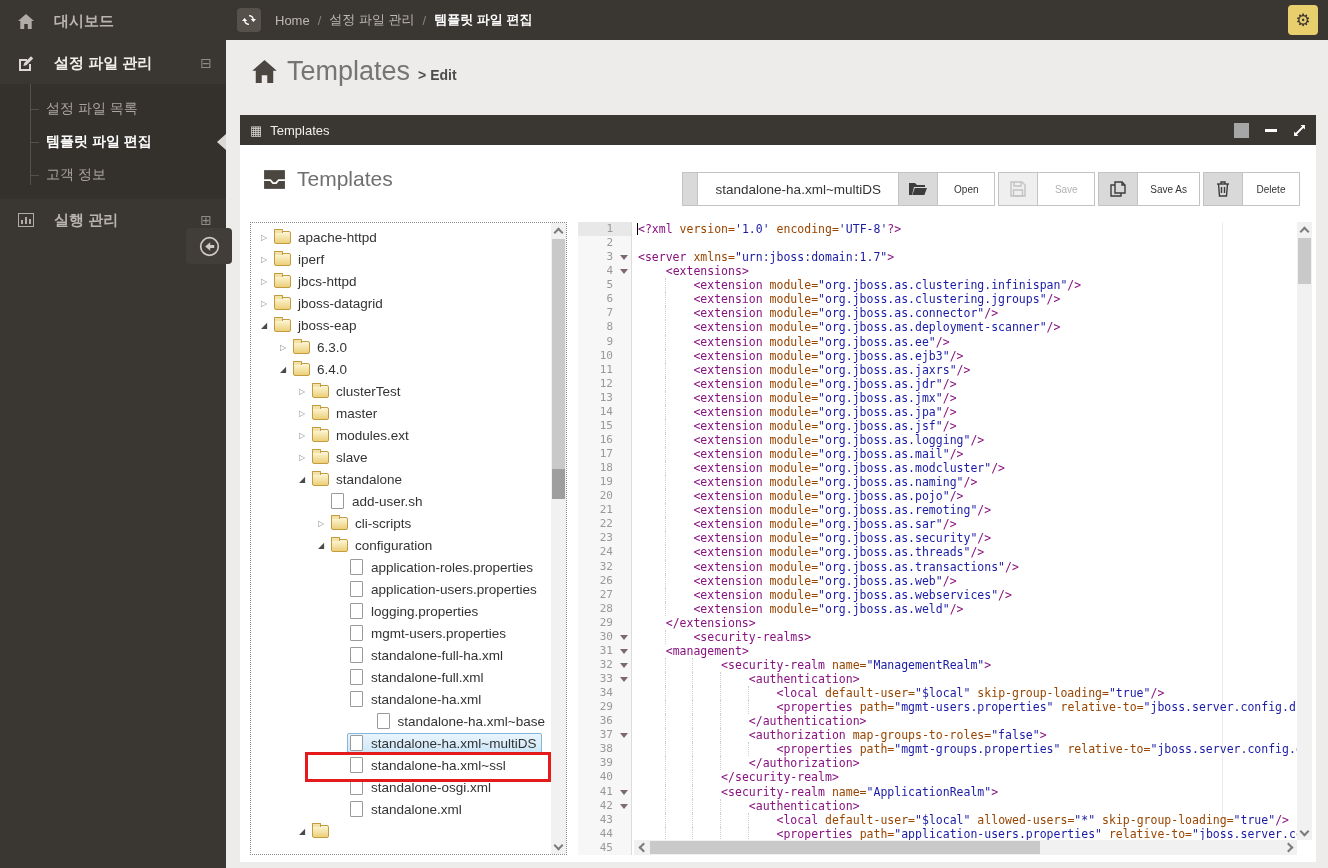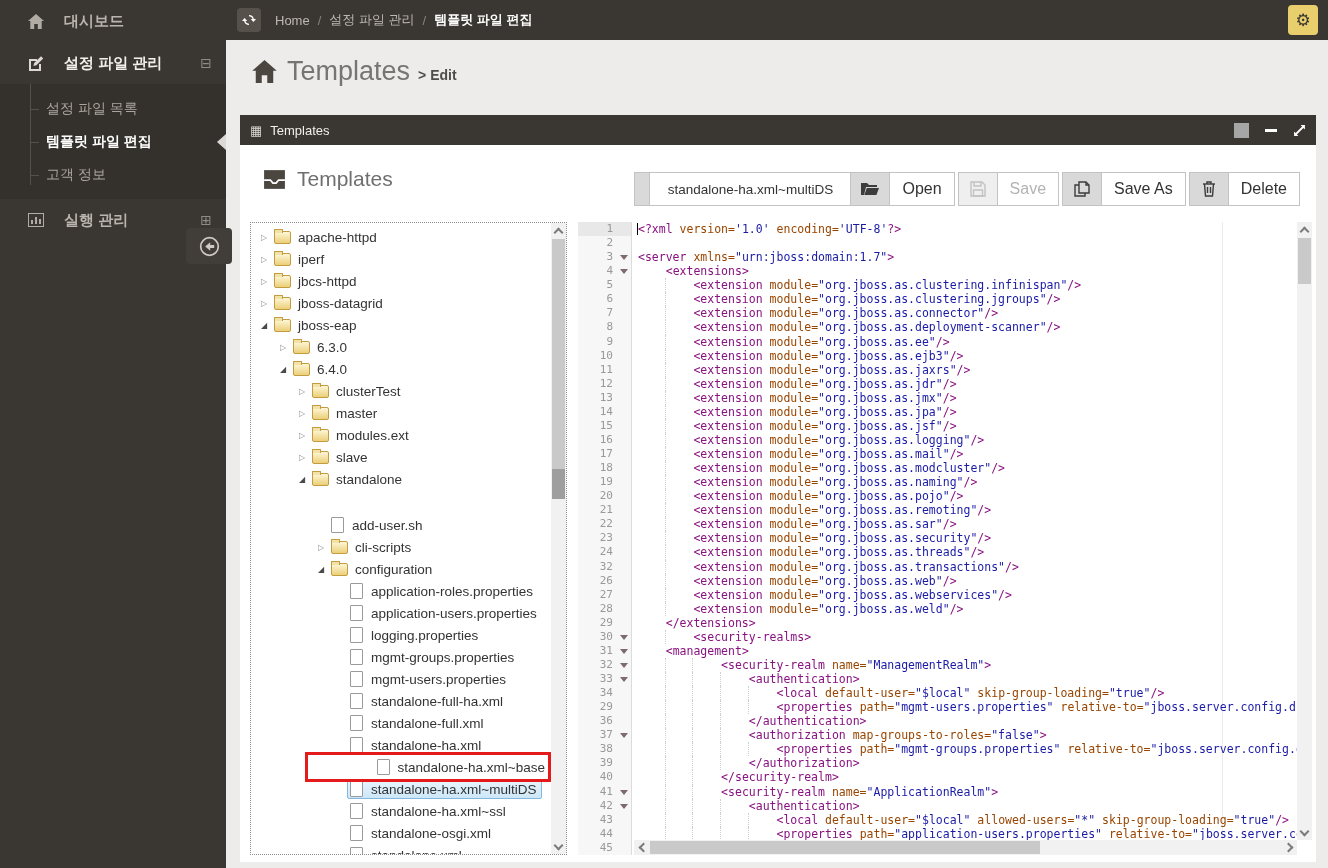--- a/index.html
+++ b/index.html
@@ -2,21 +2,21 @@
 <html><head>
 <meta charset="utf-8">
 <style>
   html,body{margin:0;padding:0;background:#edecea;}
   *{box-sizing:border-box;}
   .app{position:relative;width:1328px;height:868px;overflow:hidden;
        font-family:"Liberation Sans",sans-serif;background:#edecea;}
 
   
   .sidebar{position:absolute;left:0;top:0;width:226px;height:868px;background:#3a3733;}
-  .side-item{position:relative;display:flex;align-items:center;height:42px;padding-left:28px;
+  .side-item{position:relative;display:flex;align-items:center;height:42px;padding-left:18px;
              color:#b9b4ad;font-size:15px;font-weight:bold;cursor:pointer;}
   .side-item .s-icon{width:24px;margin-right:12px;color:#b0aba4;display:flex;align-items:center;}
   .side-item.bright{color:#f2efea;}
   .side-item.bright .s-icon{color:#ddd8d1;}
   .state-ico{position:absolute;right:14px;top:50%;transform:translateY(-50%);
              color:#8f8a84;font-size:14px;font-weight:normal;font-family:"DejaVu Sans",sans-serif;}
   .submenu{position:relative;background:#34312d;padding:8px 0;}
   .submenu:before{content:"";position:absolute;left:30px;top:0;bottom:14px;width:1px;background:#55504a;}
   .sub-item{position:relative;display:flex;align-items:center;height:33px;padding-left:46px;
             color:#aaa49d;font-size:14px;cursor:pointer;}
@@ -60,21 +60,21 @@
   .sect{position:absolute;left:22px;top:52px;display:flex;align-items:center;color:#6f6f6f;}
   .sect .t-icon{margin-right:10px;color:#4b4640;display:flex;}
   .sect .t-title{font-size:21px;color:#6f6f6f;}
   .toolbar{position:absolute;right:16px;top:57px;height:34px;display:flex;align-items:stretch;}
   .tb-addon{width:16px;background:#d9d9d9;border:1px solid #c3c3c3;}
   .tb-input{width:202px;border:1px solid #c3c3c3;margin-left:-1px;text-align:center;
             font-size:13.5px;color:#333;font-family:"Liberation Sans",sans-serif;outline:none;background:#fff;}
   .tb-ico{width:40px;background:#d9d9d9;border:1px solid #c3c3c3;margin-left:-1px;
           display:flex;align-items:center;justify-content:center;color:#3c3c3c;cursor:pointer;}
   .tb-btn{min-width:58px;padding:8px 12px;background:#ffffff;border:1px solid #c3c3c3;margin-left:-1px;
-          display:flex;align-items:center;justify-content:center;font-size:16px;color:#333;cursor:pointer;}
+          display:flex;align-items:center;justify-content:center;font-size:10px;color:#333;cursor:pointer;}
   .grp-gap{width:4px;}
   .tb-ico.disabled{background:#efefef;color:#c2c2c2;cursor:default;}
   .tb-btn.disabled{color:#b3b3b3;cursor:default;}
 
   
   .tree{position:absolute;left:10px;top:107px;width:317px;height:633px;background:#fff;
         border:1px dotted #8a8a8a;overflow:hidden;}
   .tree-rows{position:absolute;left:0;top:3px;right:15px;}
   .trow{height:22px;display:flex;align-items:center;white-space:nowrap;cursor:pointer;}
   .t-arrow{width:14px;flex:0 0 14px;font-size:8px;text-align:center;color:#8f8f8f;
@@ -366,21 +366,21 @@
               <span class="t-label">slave</span>
             </span>
           </div>
           <div class="trow" style="padding-left: 44px;">
             <span class="t-arrow open">◢</span>
             <span class="node-box">
               <span class="f-icon"></span>
               <span class="t-label">standalone</span>
             </span>
           </div>
-          <div class="trow" style="padding-left: 63px; margin-top: 24px;">
+          <div class="trow" style="padding-left: 63px;">
             <span class="t-arrow"></span>
             <span class="node-box">
               <span class="d-icon"></span>
               <span class="t-label">add-user.sh</span>
             </span>
           </div>
           <div class="trow" style="padding-left: 63px;">
             <span class="t-arrow">▷</span>
             <span class="node-box">
               <span class="f-icon"></span>
@@ -406,27 +406,20 @@
             <span class="node-box">
               <span class="d-icon"></span>
               <span class="t-label">application-users.properties</span>
             </span>
           </div>
           <div class="trow" style="padding-left: 82px;">
             <span class="t-arrow"></span>
             <span class="node-box">
               <span class="d-icon"></span>
               <span class="t-label">logging.properties</span>
-            </span>
-          </div>
-          <div class="trow" style="padding-left: 82px;">
-            <span class="t-arrow"></span>
-            <span class="node-box">
-              <span class="d-icon"></span>
-              <span class="t-label">mgmt-groups.properties</span>
             </span>
           </div>
           <div class="trow" style="padding-left: 82px;">
             <span class="t-arrow"></span>
             <span class="node-box">
               <span class="d-icon"></span>
               <span class="t-label">mgmt-users.properties</span>
             </span>
           </div>
           <div class="trow" style="padding-left: 82px;">

